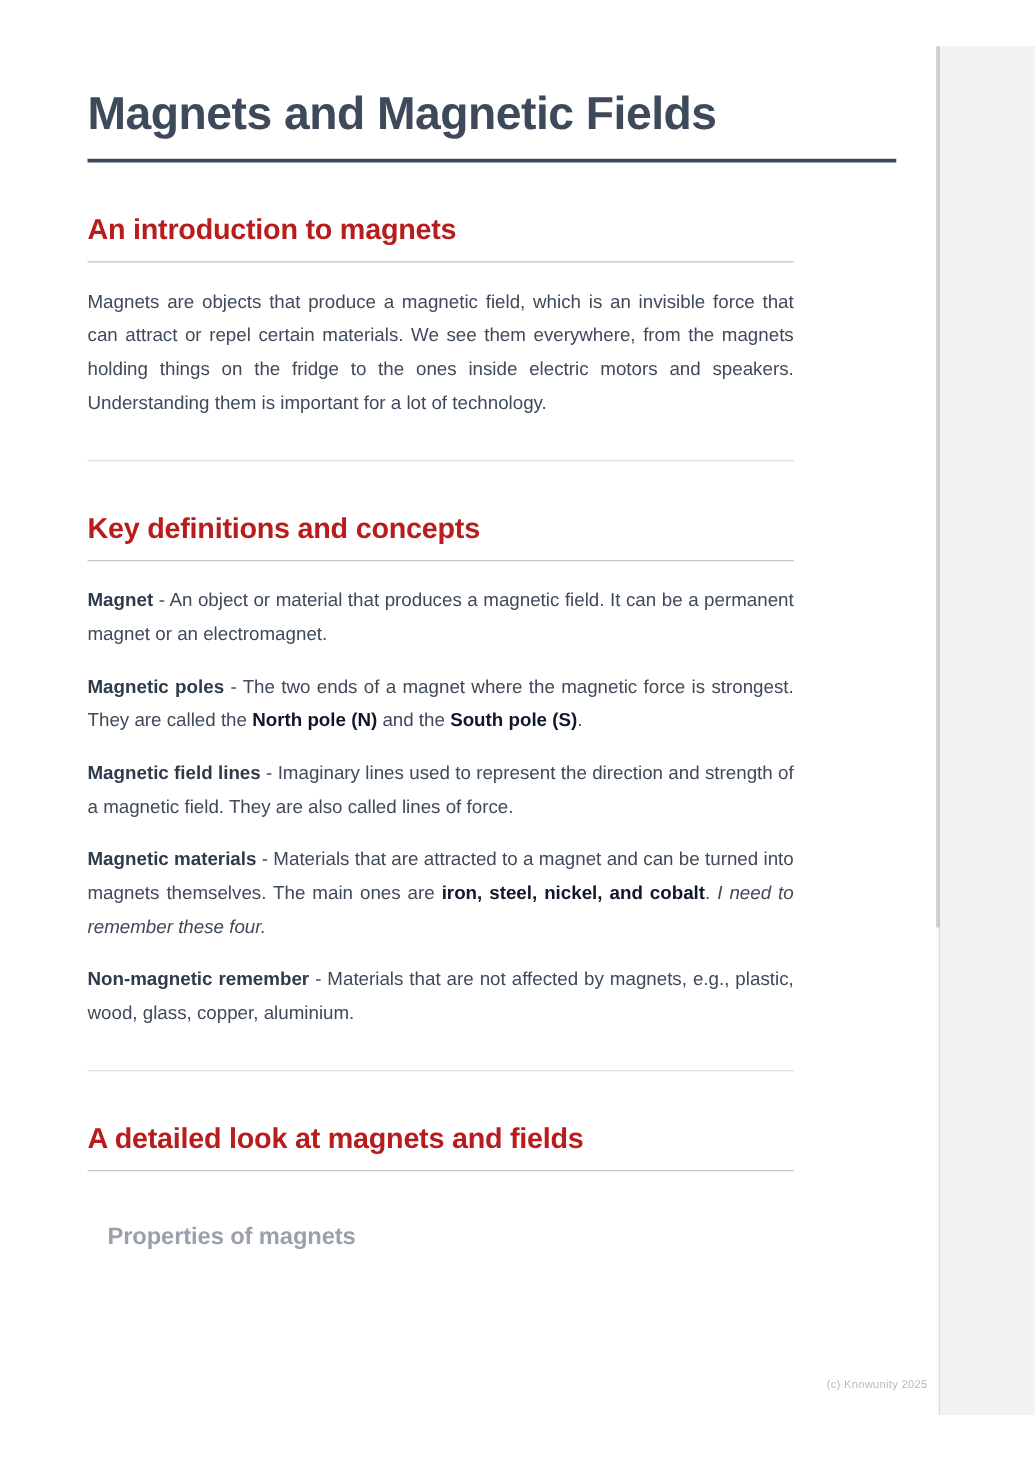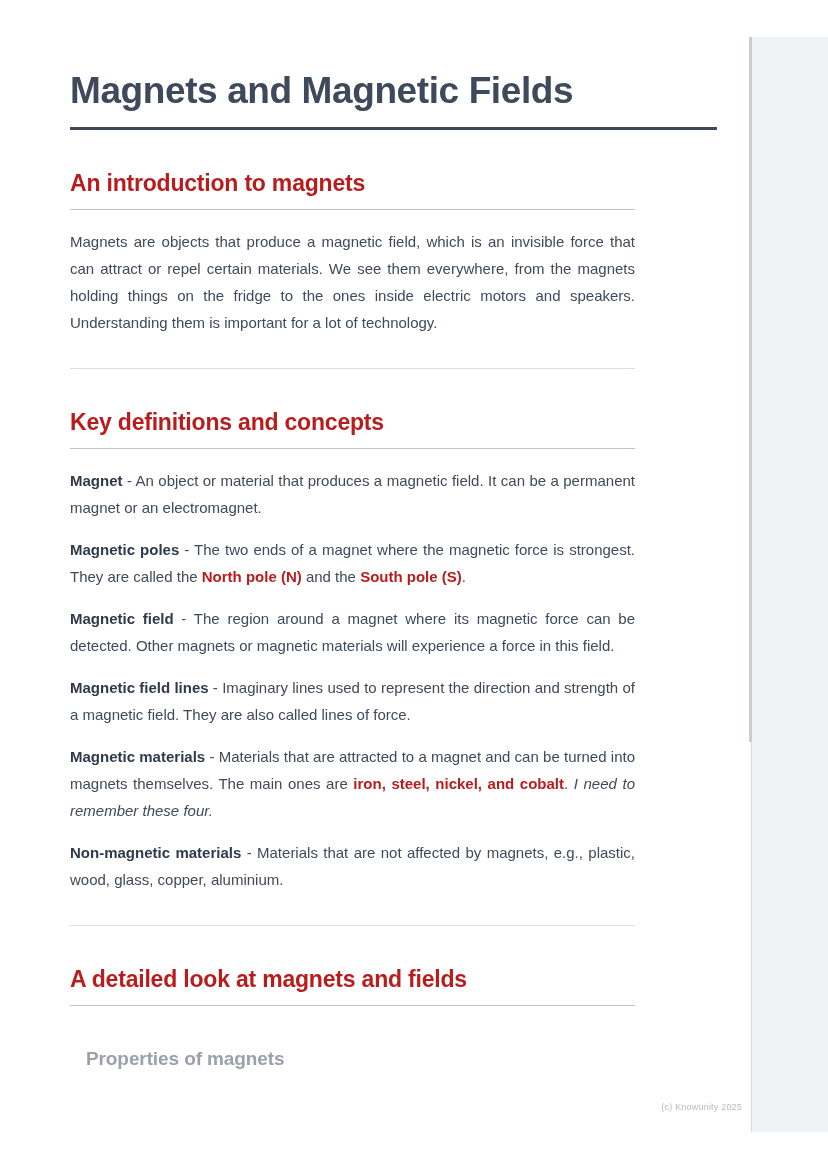--- a/index.html
+++ b/index.html
@@ -110,21 +110,21 @@
     text-align: justify;
   }
   p.para.tight { padding-top: 15px; }
 
   .term {
     font-weight: 700;
     color: #2f3a4a;
   }
   .strong {
     font-weight: 700;
-    color: #b91c1c;
+    color: #0f172a;
   }
   .ital {
     font-style: italic;
     color: #3f4a5a;
   }
 
   .section-rule {
     margin-top: 32px;
     width: 565px;
     height: 1px;
@@ -161,34 +161,31 @@
     <div class="h2-rule"></div>
 
     <p class="para">
       <span class="term">Magnet</span><span> - </span><span>An object or material that produces a magnetic field. It can be a permanent magnet or an electromagnet.</span>
     </p>
 
     <p class="para tight">
       <span class="term">Magnetic poles</span><span> - </span><span>The two ends of a magnet where the magnetic force is strongest. They are called the </span><span class="strong">North pole (N)</span><span> and the </span><span class="strong">South pole (S)</span><span>.</span>
     </p>
 
-    <p class="para tight">
-      <span class="term">Magnetic field</span><span> - </span><span>The region around a magnet where its magnetic force can be detected. Other magnets or magnetic materials will experience a force in this field.</span>
-    </p>
 
     <p class="para tight">
       <span class="term">Magnetic field lines</span><span> - </span><span>Imaginary lines used to represent the direction and strength of a magnetic field. They are also called lines of force.</span>
     </p>
 
     <p class="para tight">
       <span class="term">Magnetic materials</span><span> - </span><span>Materials that are attracted to a magnet and can be turned into magnets themselves. The main ones are </span><span class="strong">iron, steel, nickel, and cobalt</span><span>. </span><span class="ital">I need to remember these four.</span>
     </p>
 
     <p class="para tight">
-      <span class="term">Non-magnetic materials</span><span> - </span><span>Materials that are not affected by magnets, e.g., plastic, wood, glass, copper, aluminium.</span>
+      <span class="term">Non-magnetic remember</span><span> - </span><span>Materials that are not affected by magnets, e.g., plastic, wood, glass, copper, aluminium.</span>
     </p>
 
     <div class="section-rule"></div>
 
     <h2 class="h2">A detailed look at magnets and fields</h2>
     <div class="h2-rule"></div>
 
     <h3 class="h3">Properties of magnets</h3>
 
   </div>

